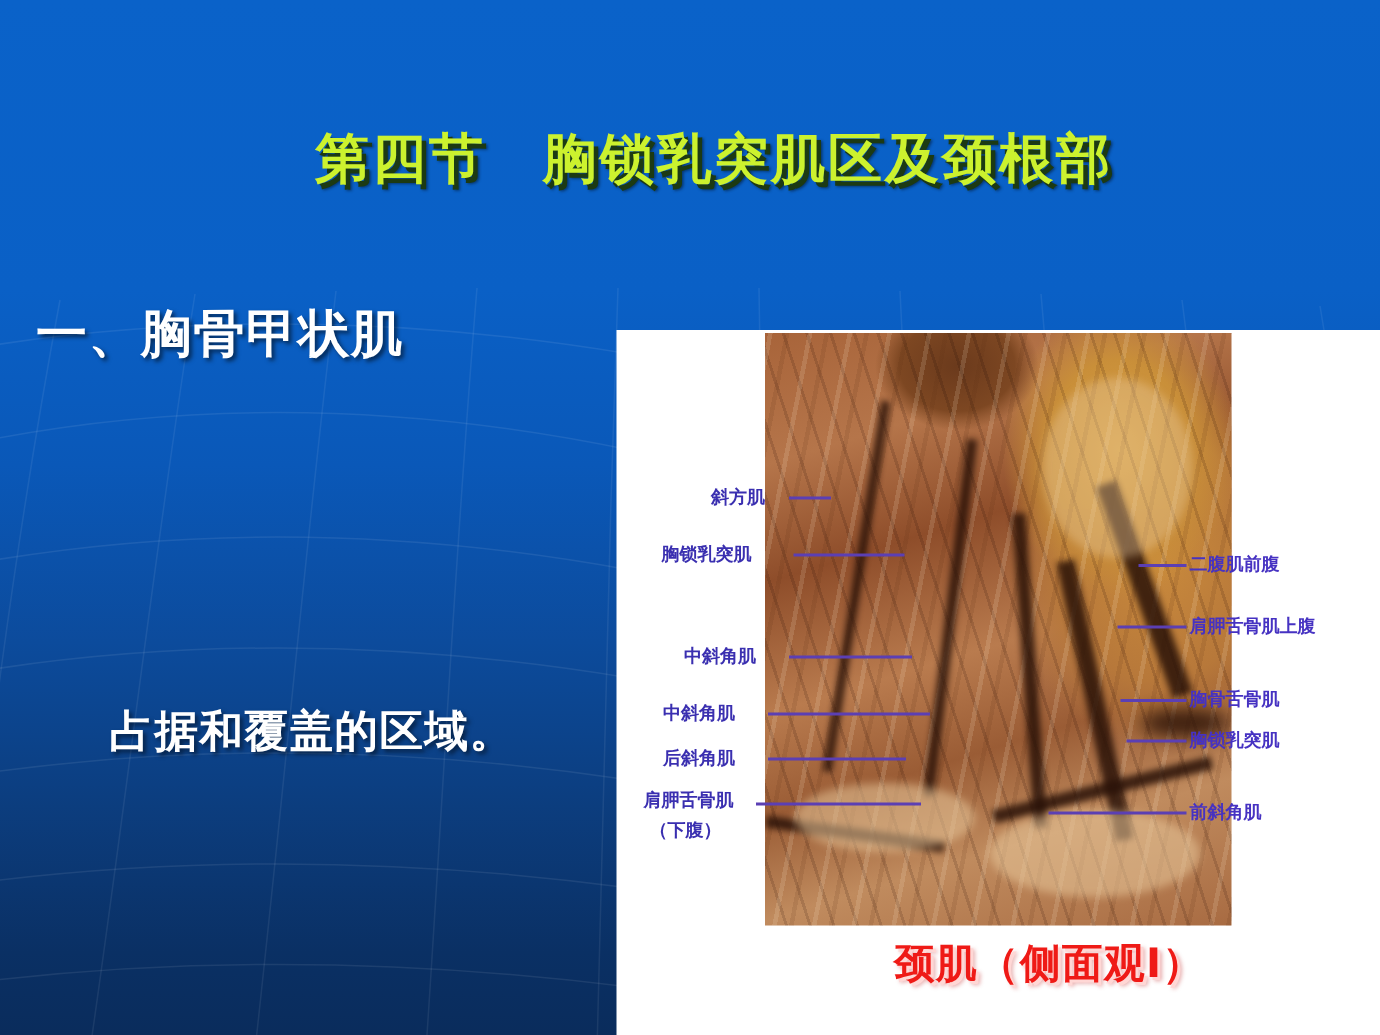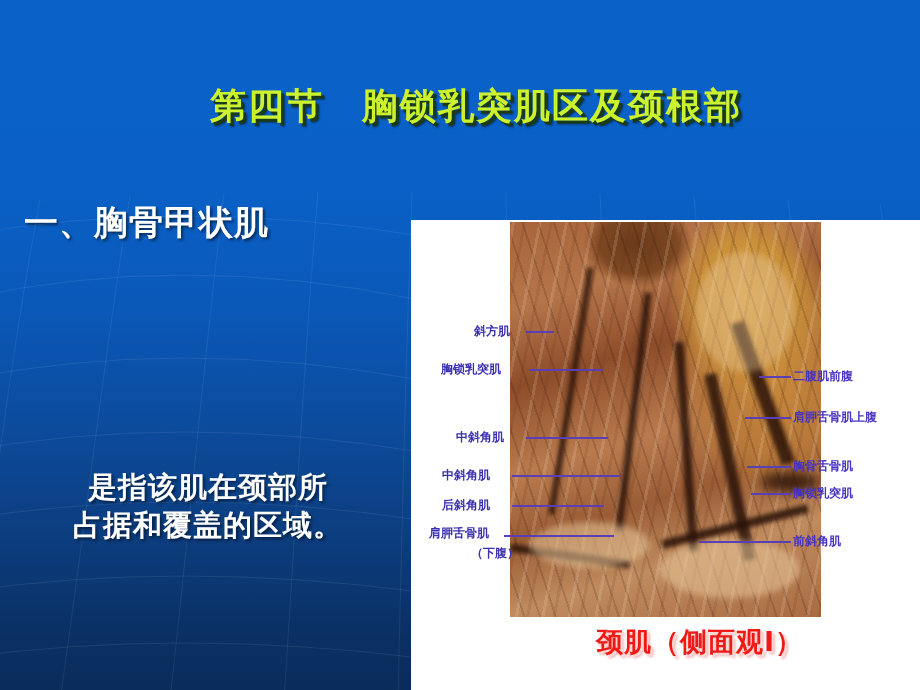--- a/index.html
+++ b/index.html
@@ -124,21 +124,20 @@
       <path d="M 788 200 C 808 360 830 520 858 700"></path>
       <path d="M 880 204 C 906 360 932 520 962 700"></path>
     </g>
   </svg>
 
   <div id="title">第四节　胸锁乳突肌区及颈根部</div>
 
   <div id="heading1">一、胸骨甲状肌</div>
 
   <div id="bodytext">
-    <span class="ln">是指该肌在颈部所</span>
     <span class="ln">占据和覆盖的区域。</span>
   </div>
 
   <div id="panel">
 
     <div id="photo">
       <div class="fibers"></div>
       <div class="fibers2"></div>
 
       <div class="cleft" style="left:58px;top:44px;width:6px;height:250px;transform:rotate(9deg);"></div>
@@ -166,21 +165,21 @@
 
     <div class="llabel" style="left:31px;top:245px;">中斜角肌</div>
     <div class="lline" style="left:101px;top:255px;width:108px;"></div>
 
     <div class="llabel" style="left:31px;top:275px;">后斜角肌</div>
     <div class="lline" style="left:101px;top:285px;width:92px;"></div>
 
     <div class="llabel" style="left:18px;top:303px;">
       <span>肩胛舌骨肌</span>
     </div>
-    <div class="llabel" style="left:22px;top:323px;margin-left:38px;">
+    <div class="llabel" style="left:22px;top:323px;">
       <span>（下腹）</span>
     </div>
     <div class="lline" style="left:93px;top:315px;width:110px;"></div>
 
     <div class="llabel r" style="left:382px;top:146px;">二腹肌前腹</div>
     <div class="lline" style="left:348px;top:156px;width:32px;"></div>
 
     <div class="llabel r" style="left:382px;top:187px;">肩胛舌骨肌上腹</div>
     <div class="lline" style="left:334px;top:197px;width:46px;"></div>
 

